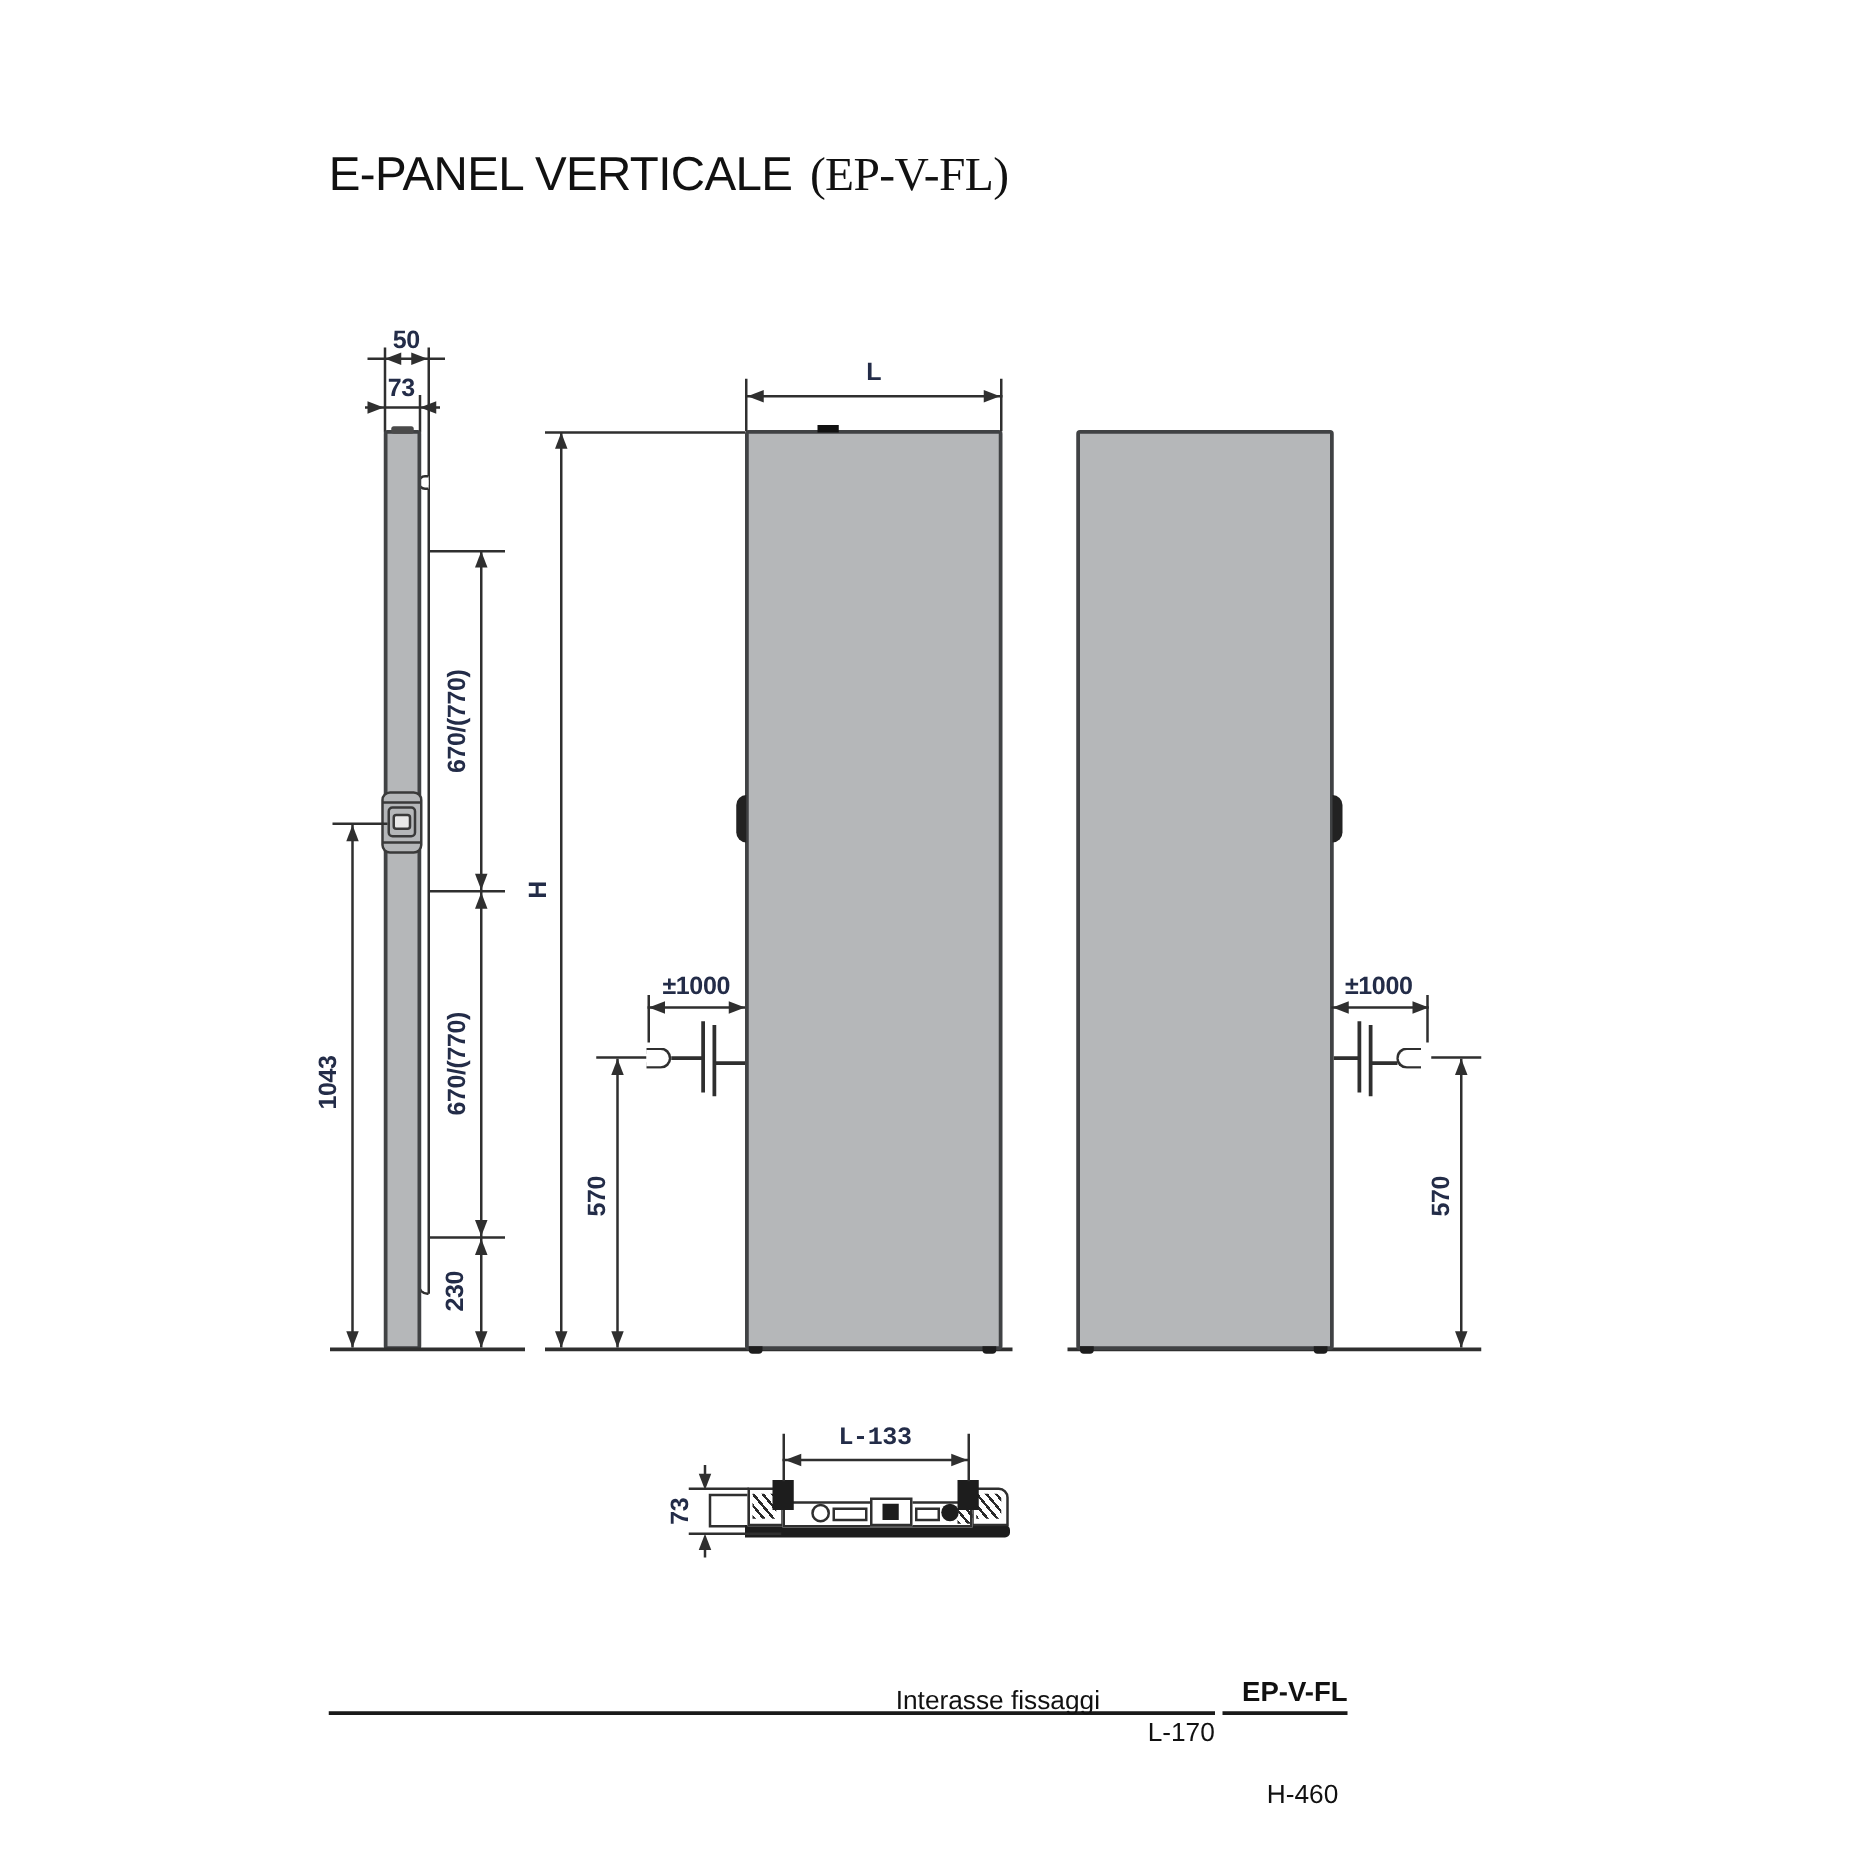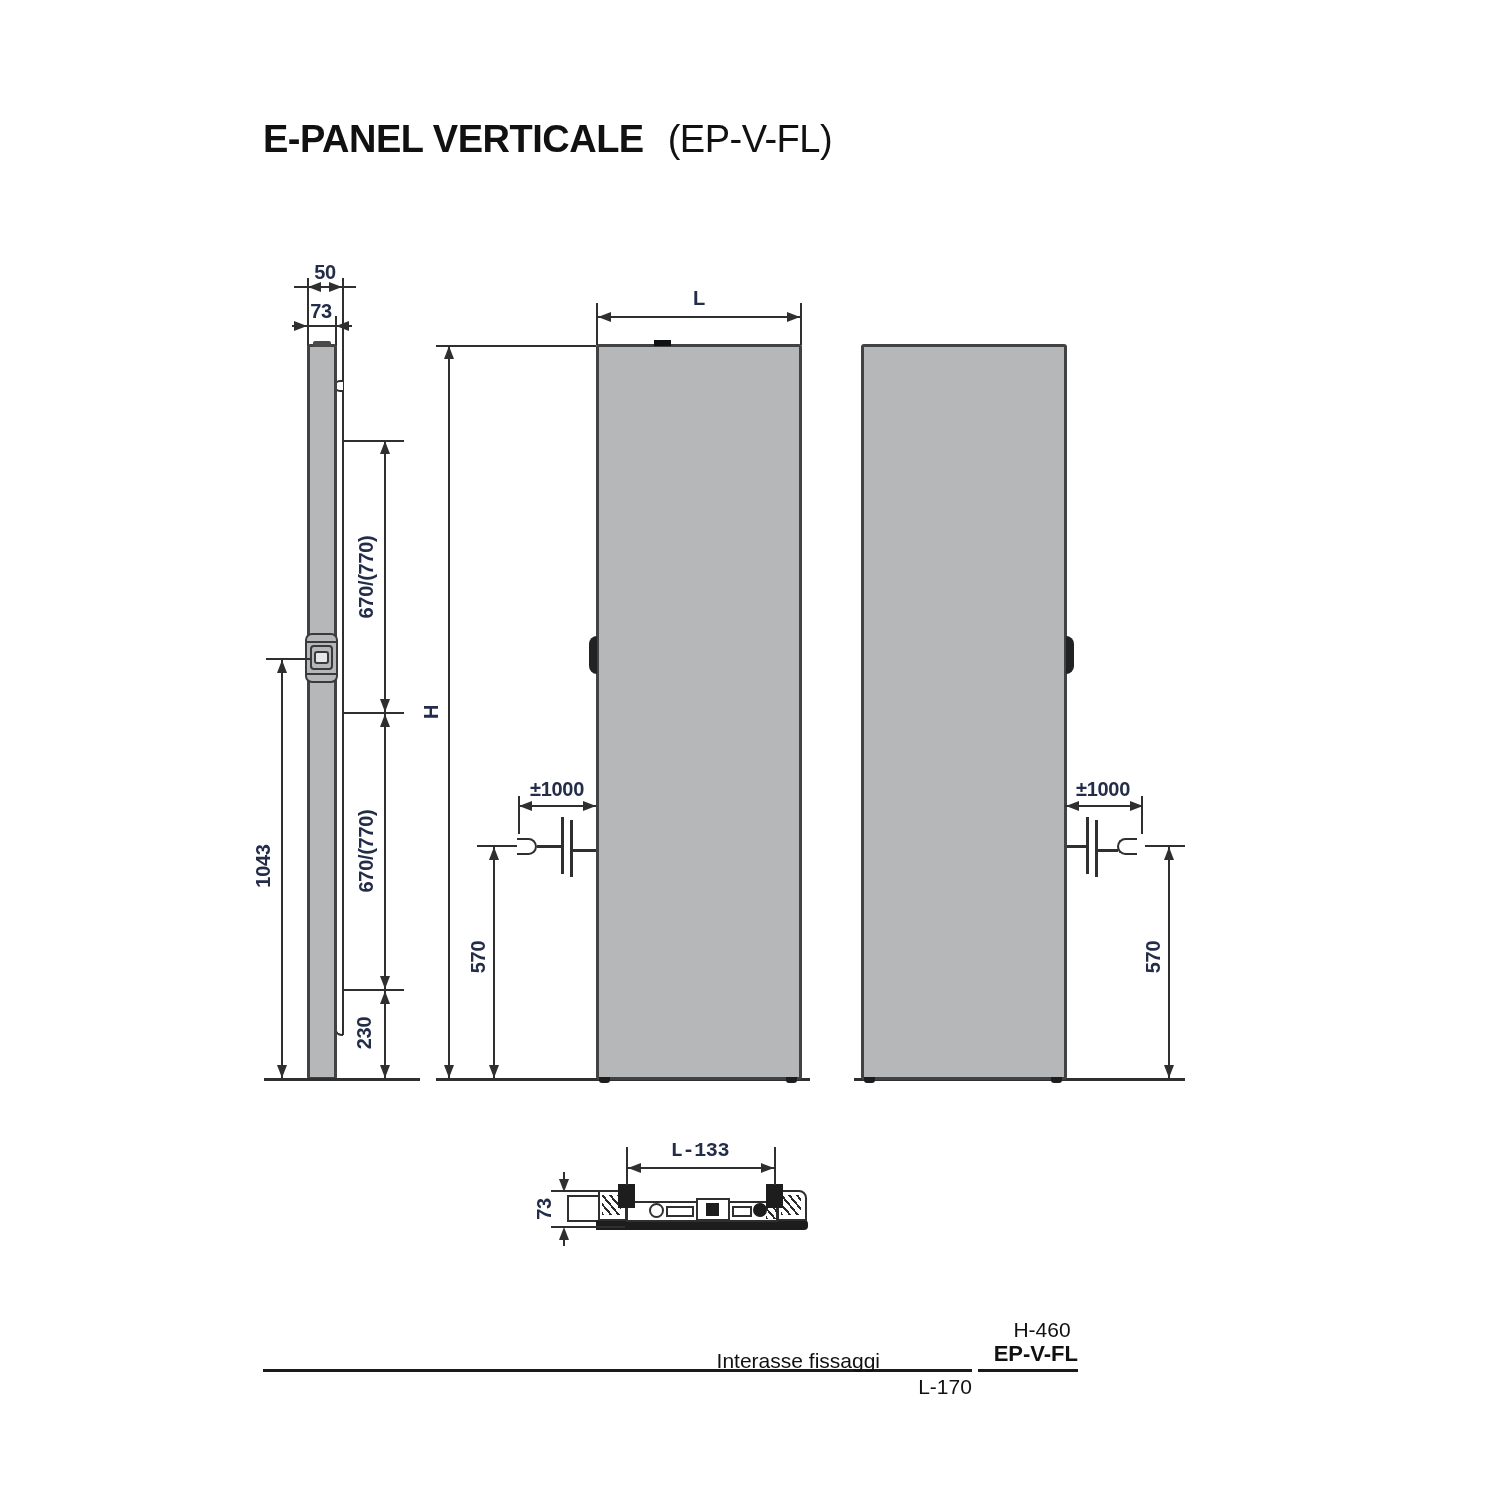--- a/index.html
+++ b/index.html
@@ -21,22 +21,22 @@
   }
   .rot{transform:rotate(-90deg);transform-origin:center center;}
   .panel{
     position:absolute;background:var(--panel-fill);
     border:3px solid var(--panel-border);box-sizing:border-box;border-radius:3px;
   }
   .blk{background:#1d1d1d;}
   .outl{position:absolute;background:#ffffff;border:2.5px solid var(--line);box-sizing:border-box;}
   .hatch{position:absolute;background:repeating-linear-gradient(50deg,#2a2a2a 0 2px,transparent 2px 6px);}
   #title{position:absolute;left:263px;top:118px;font-size:38px;letter-spacing:-0.5px;color:var(--text);white-space:nowrap;}
-  #title .t-bold{font-weight:bold;}
-  #title .t-reg{font-weight:normal;margin-left:24px;}
+  #title .t-bold{font-weight:normal;}
+  #title .t-reg{font-weight:normal;margin-left:14px;font-family:Liberation Serif, serif;}
   .tbltxt{position:absolute;font-size:21px;color:var(--text);white-space:nowrap;}
   .bold{font-weight:bold;}
   .right{text-align:right;}
   .center{text-align:center;}
 </style>
 </head>
 <body>
 
 <div id="canvas">
 
@@ -184,15 +184,15 @@
   <div class="arr down" style="left:559px;top:1179px;"></div>
   <div class="vl" style="left:563px;top:1232px;height:14px;"></div>
   <div class="arr up" style="left:559px;top:1227px;"></div>
   <div class="dimlab rot" style="left:522px;top:1198px;width:44px;">73</div>
 
   <div class="tbltxt bold right" style="left:978px;top:1341px;width:100px;font-size:22px;">EP-V-FL</div>
   <div class="hl" style="left:263px;top:1369px;width:709px;height:3px;background:#1a1a1a;"></div>
   <div class="hl" style="left:978px;top:1369px;width:100px;height:3px;background:#1a1a1a;"></div>
   <div class="tbltxt right" style="left:695px;top:1349px;width:185px;">Interasse fissaggi</div>
   <div class="tbltxt center" style="left:910px;top:1375px;width:70px;">L-170</div>
-  <div class="tbltxt center" style="left:1006px;top:1318px;width:72px;">H-460</div>
+  <div class="tbltxt center" style="left:1006px;top:1424px;width:72px;">H-460</div>
 
 </div>
 
 </body></html>

